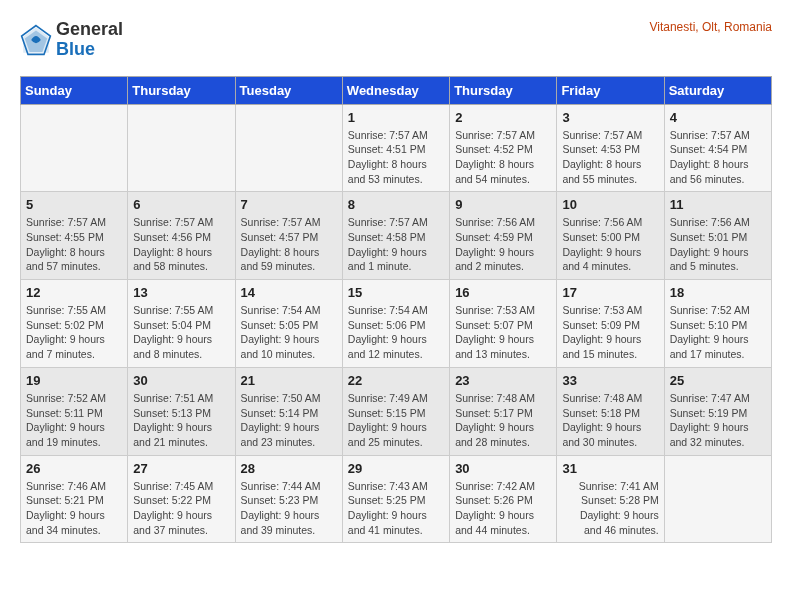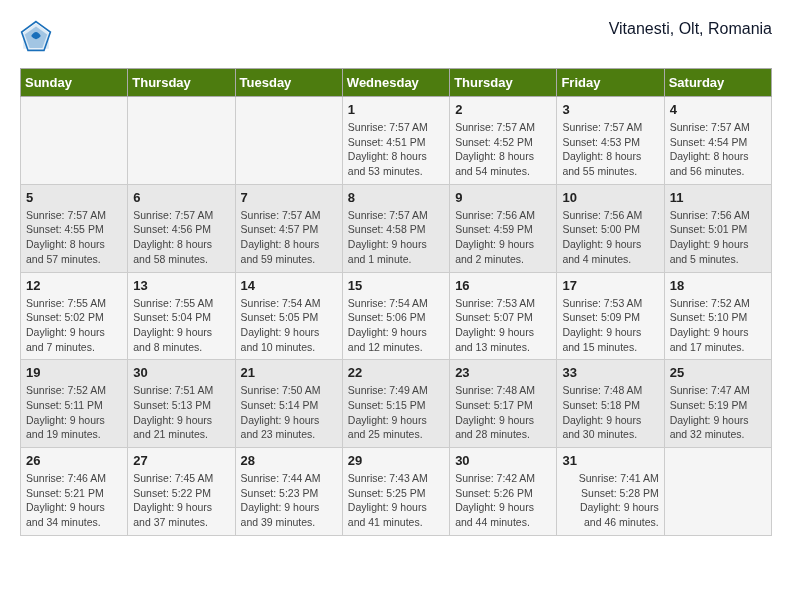--- a/index.html
+++ b/index.html
@@ -42,30 +42,30 @@
     }
     .title-section {
       text-align: right;
     }
     .calendar-title {
       font-size: 36px;
       font-weight: bold;
       color: #333;
     }
     .calendar-subtitle {
-      font-size: 16px;
-      color: #0f172a;
+      font-size: 12px;
+      color: #c2410c;
     }
     table {
       width: 100%;
       border-collapse: collapse;
       font-size: 11px;
     }
     thead tr th {
-      background-color: #4d7c0f;
+      background-color: #1d4ed8;
       color: #fff;
       padding: 6px 4px;
       text-align: left;
       font-size: 13px;
       font-weight: bold;
       border: 1px solid #aaa;
     }
     tbody tr {
       vertical-align: top;
     }
@@ -101,20 +101,24 @@
 <body>
 
 <div class="header">
   <div class="logo">
     <svg class="logo-icon" viewBox="0 0 40 40">
       <polygon points="20,4 36,16 36,36 4,36 4,16" fill="#1a6fba" opacity="0.15"></polygon>
       <polygon points="20,2 38,15 30,38 10,38 2,15" fill="none" stroke="#1a6fba" stroke-width="2"></polygon>
       <polygon points="20,8 34,18 28,35 12,35 6,18" fill="#1a6fba" opacity="0.3"></polygon>
       <path d="M14,20 Q20,10 26,20 Q20,28 14,20Z" fill="#1a6fba"></path>
     </svg>
+    <div class="logo-text">
+      <span class="logo-general">General</span>
+      <span class="logo-blue">Blue</span>
+    </div>
   </div>
   <div class="title-section">
     <div class="calendar-subtitle">Vitanesti, Olt, Romania</div>
   </div>
 </div>
 
 <table>
   <thead>
     <tr>
     <th>Sunday</th>

